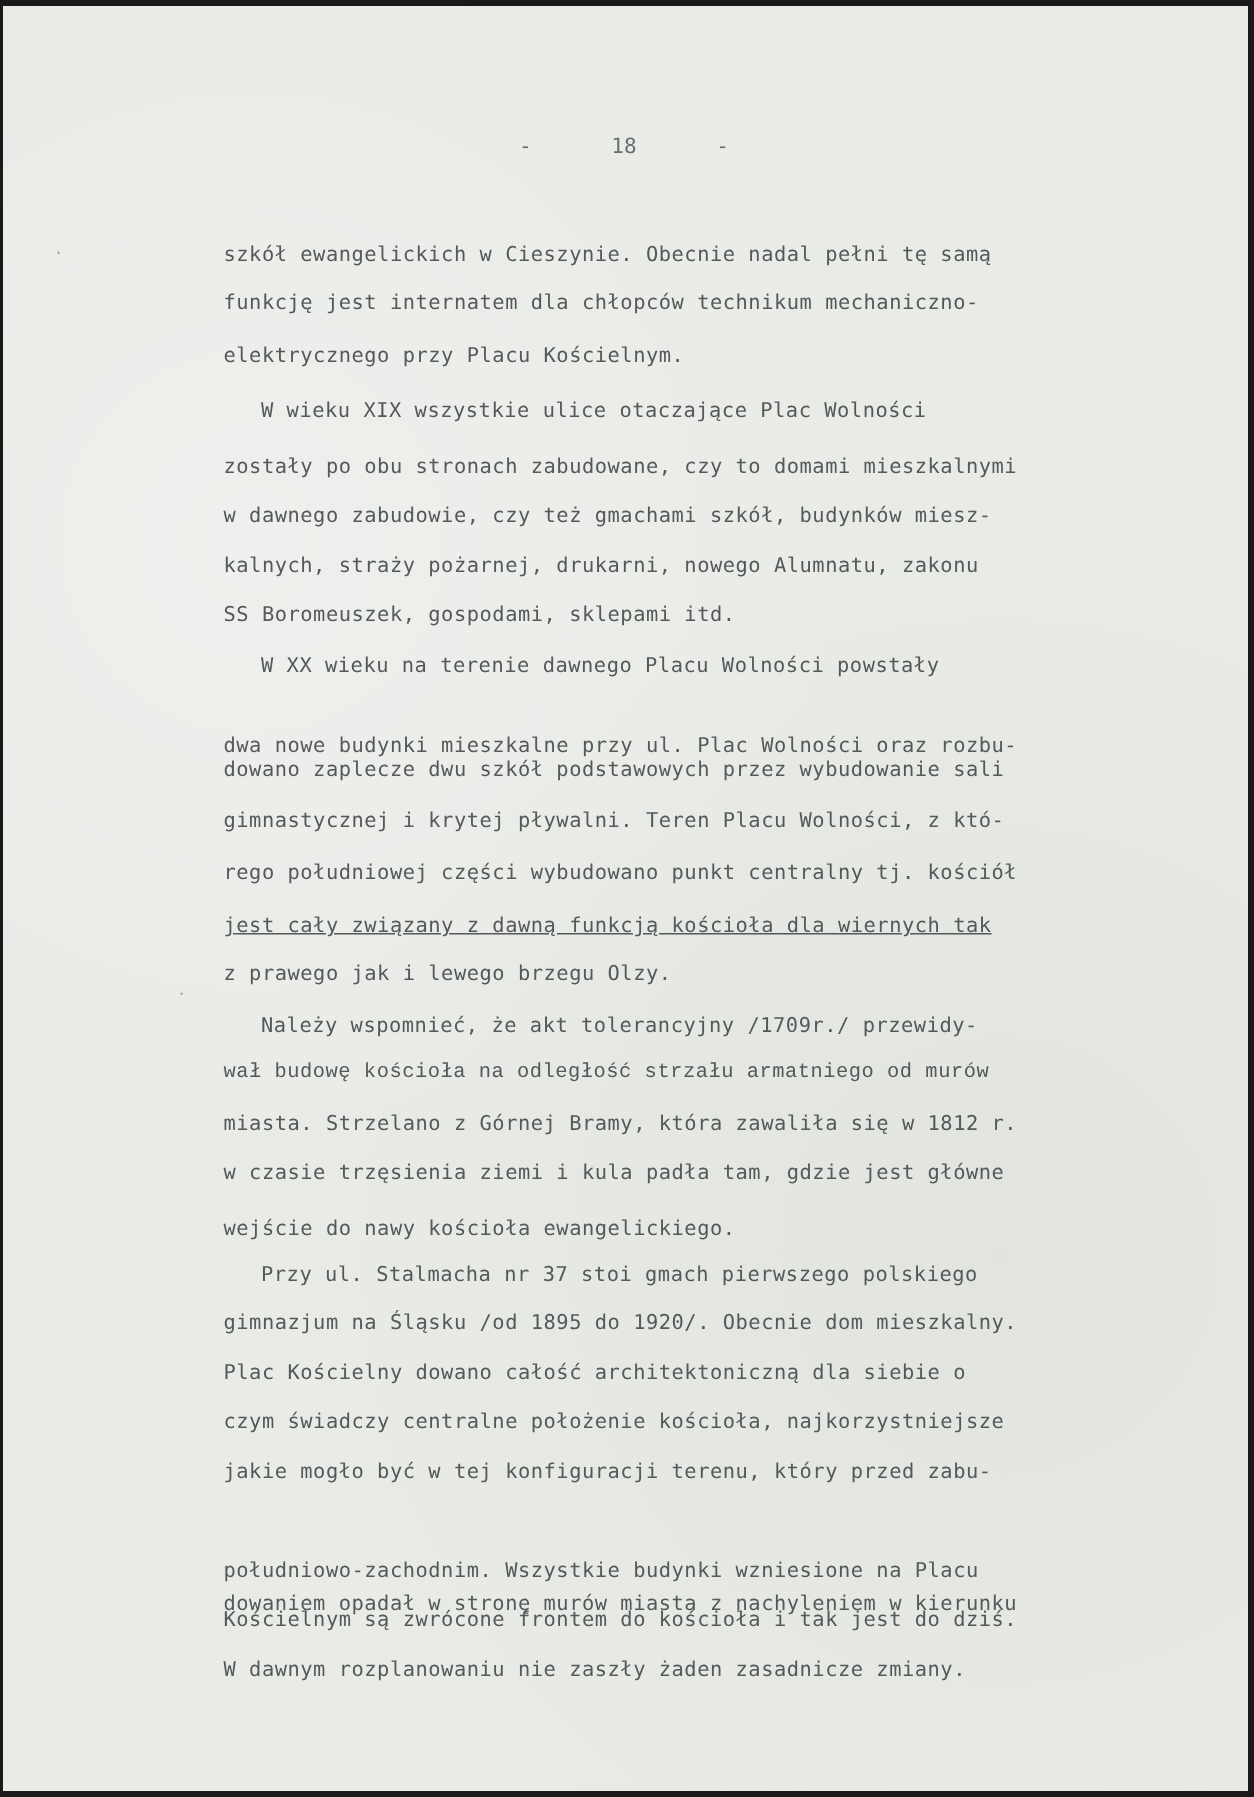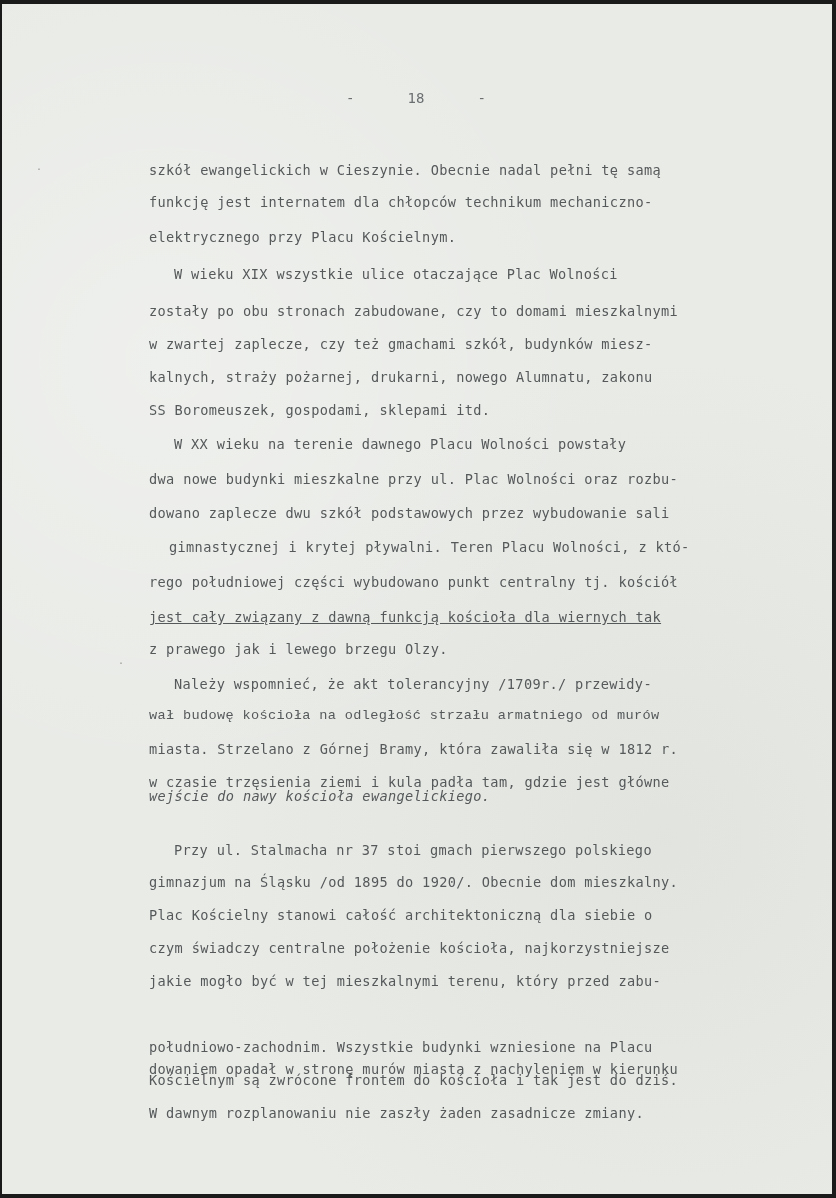--- a/index.html
+++ b/index.html
@@ -59,38 +59,38 @@
 
   <span class="margin-mark" style="left:34px; top:160px;">·</span>
   <span class="margin-mark" style="left:116px; top:654px;">·</span>
 
   <div id="body-text">
       <div class="line" style="top: 157px;">szkół ewangelickich w Cieszynie. Obecnie nadal pełni tę samą</div>
       <div class="line" style="top: 189px;">funkcję jest internatem dla chłopców technikum mechaniczno-</div>
       <div class="line" style="top: 224px;">elektrycznego przy Placu Kościelnym.</div>
       <div class="line" style="top: 261px; left: 172px;">W wieku XIX wszystkie ulice otaczające Plac Wolności</div>
       <div class="line" style="top: 298px;">zostały po obu stronach zabudowane, czy to domami mieszkalnymi</div>
-      <div class="line" style="top: 331px;">w zwartej zaplecze, czy też gmachami szkół, budynków miesz-</div>
+      <div class="line" style="top: 331px;">w dawnego zabudowie, czy też gmachami szkół, budynków miesz-</div>
       <div class="line" style="top: 364px;">kalnych, straży pożarnej, drukarni, nowego Alumnatu, zakonu</div>
       <div class="line" style="top: 397px;">SS Boromeuszek, gospodami, sklepami itd.</div>
       <div class="line" style="top: 431px; left: 172px;">W XX wieku na terenie dawnego Placu Wolności powstały</div>
-      <div class="line" style="top: 466px;">dwa nowe budynki mieszkalne przy ul. Plac Wolności oraz rozbu-</div>
+      <div class="line" style="top: 484px;">dwa nowe budynki mieszkalne przy ul. Plac Wolności oraz rozbu-</div>
       <div class="line" style="top: 500px;">dowano zaplecze dwu szkół podstawowych przez wybudowanie sali</div>
-      <div class="line" style="top: 534px; margin-left: 20px;">gimnastycznej i krytej pływalni. Teren Placu Wolności, z któ-</div>
+      <div class="line" style="top: 534px;">gimnastycznej i krytej pływalni. Teren Placu Wolności, z któ-</div>
       <div class="line" style="top: 569px;">rego południowej części wybudowano punkt centralny tj. kościół</div>
       <div class="line" style="top: 604px; text-decoration: underline;">jest cały związany z dawną funkcją kościoła dla wiernych tak</div>
       <div class="line" style="top: 636px;">z prawego jak i lewego brzegu Olzy.</div>
       <div class="line" style="top: 671px; left: 172px; text-align: right;">Należy wspomnieć, że akt tolerancyjny /1709r./ przewidy-</div>
       <div class="line" style="top: 703px; font-family: Liberation Mono, monospace;">wał budowę kościoła na odległość strzału armatniego od murów</div>
       <div class="line" style="top: 736px;">miasta. Strzelano z Górnej Bramy, która zawaliła się w 1812 r.</div>
       <div class="line" style="top: 769px;">w czasie trzęsienia ziemi i kula padła tam, gdzie jest główne</div>
-      <div class="line" style="top: 783px; font-style: italic;">wejście do nawy kościoła ewangelickiego.</div>
+      <div class="line" style="top: 806px;">wejście do nawy kościoła ewangelickiego.</div>
       <div class="line" style="top: 837px; left: 172px;">Przy ul. Stalmacha nr 37 stoi gmach pierwszego polskiego</div>
       <div class="line" style="top: 869px;">gimnazjum na Śląsku /od 1895 do 1920/. Obecnie dom mieszkalny.</div>
-      <div class="line" style="top: 902px;">Plac Kościelny stanowi całość architektoniczną dla siebie o</div>
+      <div class="line" style="top: 902px;">Plac Kościelny dowano całość architektoniczną dla siebie o</div>
       <div class="line" style="top: 935px; text-align: right;">czym świadczy centralne położenie kościoła, najkorzystniejsze</div>
-      <div class="line" style="top: 968px;">jakie mogło być w tej mieszkalnymi terenu, który przed zabu-</div>
+      <div class="line" style="top: 968px;">jakie mogło być w tej konfiguracji terenu, który przed zabu-</div>
       <div class="line" style="top: 1056px;">dowaniem opadał w stronę murów miasta z nachyleniem w kierunku</div>
       <div class="line" style="top: 1034px;">południowo-zachodnim. Wszystkie budynki wzniesione na Placu</div>
       <div class="line" style="top: 1067px;">Kościelnym są zwrócone frontem do kościoła i tak jest do dziś.</div>
       <div class="line" style="top: 1100px;">W dawnym rozplanowaniu nie zaszły żaden zasadnicze zmiany.</div>
     </div>
 </div>
 
 </body></html>

